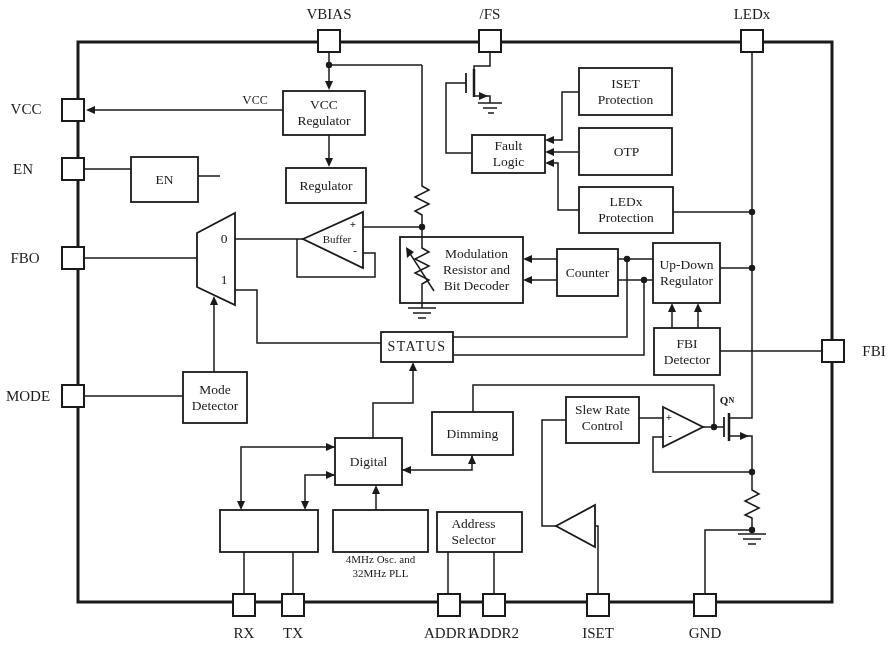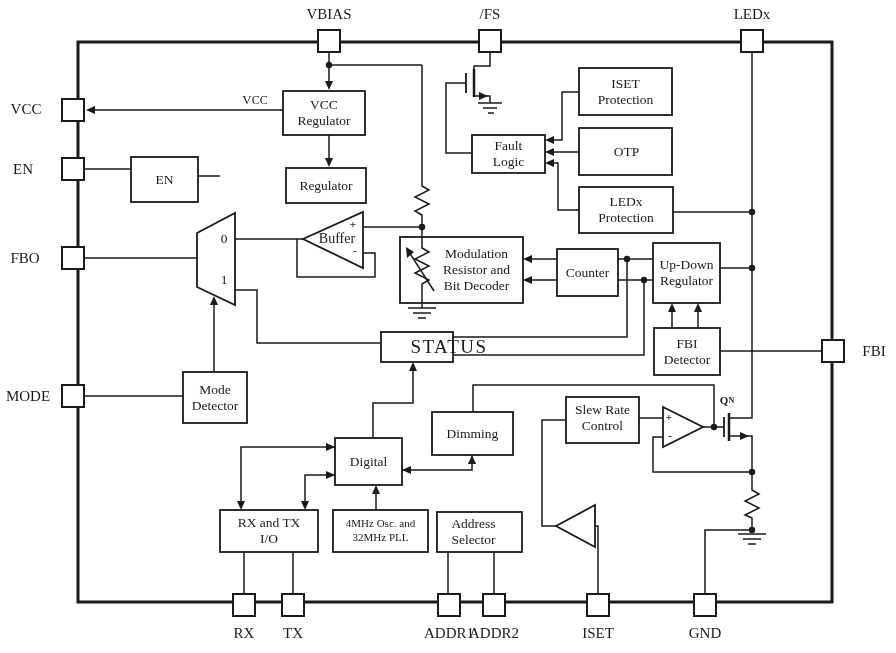--- a/index.html
+++ b/index.html
@@ -4,22 +4,22 @@
 <style>
   html,body{margin:0;padding:0;background:#ffffff;}
   #canvas{position:relative;width:896px;height:653px;background:#ffffff;
           font-family:Liberation Serif, serif;color:#1a1a1a;overflow:hidden;}
   #wiring{position:absolute;left:0;top:0;}
   .lbl{position:absolute;display:flex;align-items:center;justify-content:center;
        text-align:center;white-space:pre-line;pointer-events:none;}
   .blk{font-size:13.5px;line-height:1.18;}
   .pinlbl{font-size:15px;}
   .tiny{font-size:11px;font-weight:bold;}
-  .status-sp{letter-spacing:1.5px;font-size:19px;margin-left:32px;}
-  .osc{font-size:11px;line-height:1.25;}
+  .status-sp{letter-spacing:1.5px;font-size:14px;}
+  .osc{font-size:11px;line-height:1.25;margin-top:36px;}
   sub{font-size:12px;}
 </style>
 </head>
 <body>
 
 <div id="canvas">
 
 <svg id="wiring" width="896" height="653" viewBox="0 0 896 653">
 
   <g stroke="#1a1a1a" stroke-width="1.5" fill="none">
@@ -233,30 +233,28 @@
 Regulator</div>
 <div class="lbl blk" style="left:654px;top:328px;width:66px;height:47px">FBI
 Detector</div>
 <div class="lbl blk status-sp" style="left:381px;top:332px;width:72px;height:30px">STATUS</div>
 <div class="lbl blk" style="left:183px;top:372px;width:64px;height:51px">Mode
 Detector</div>
 <div class="lbl blk" style="left:335px;top:438px;width:67px;height:47px">Digital</div>
 <div class="lbl blk" style="left:432px;top:412px;width:81px;height:43px">Dimming</div>
 <div class="lbl blk" style="left:566px;top:397px;width:73px;height:42px">Slew Rate
 Control</div>
-<div class="lbl blk" style="left:220px;top:510px;width:98px;height:42px">RX and TX
-I/O</div>
 <div class="lbl blk osc" style="left:333px;top:510px;width:95px;height:42px">4MHz Osc. and
 32MHz PLL</div>
 <div class="lbl blk" style="left:437px;top:512px;width:73px;height:40px">Address
 Selector</div>
 
 <div class="lbl blk" style="left:216px;top:230px;width:16px;height:18px">0</div>
 <div class="lbl blk" style="left:216px;top:271px;width:16px;height:18px">1</div>
-<div class="lbl" style="left:312px;top:230px;width:50px;height:18px;font-size:14px">Buffer</div>
+<div class="lbl" style="left:312px;top:230px;width:50px;height:18px;font-size:11px">Buffer</div>
 <div class="lbl tiny" style="left:346px;top:218px;width:14px;height:12px">+</div>
 <div class="lbl tiny" style="left:348px;top:244px;width:14px;height:12px">-</div>
 <div class="lbl tiny" style="left:662px;top:411px;width:14px;height:12px">+</div>
 <div class="lbl tiny" style="left:663px;top:429px;width:14px;height:12px">-</div>
 <div class="lbl" style="left:238px;top:92px;width:34px;height:16px;font-size:13px"><span>V</span><sub>CC</sub></div>
 <div class="lbl" style="left:714px;top:393px;width:26px;height:14px;font-size:11px;font-weight:bold"><span>Q</span><sub style="font-size:8px">N</sub></div>
 
 </div>
 
 </body></html>

